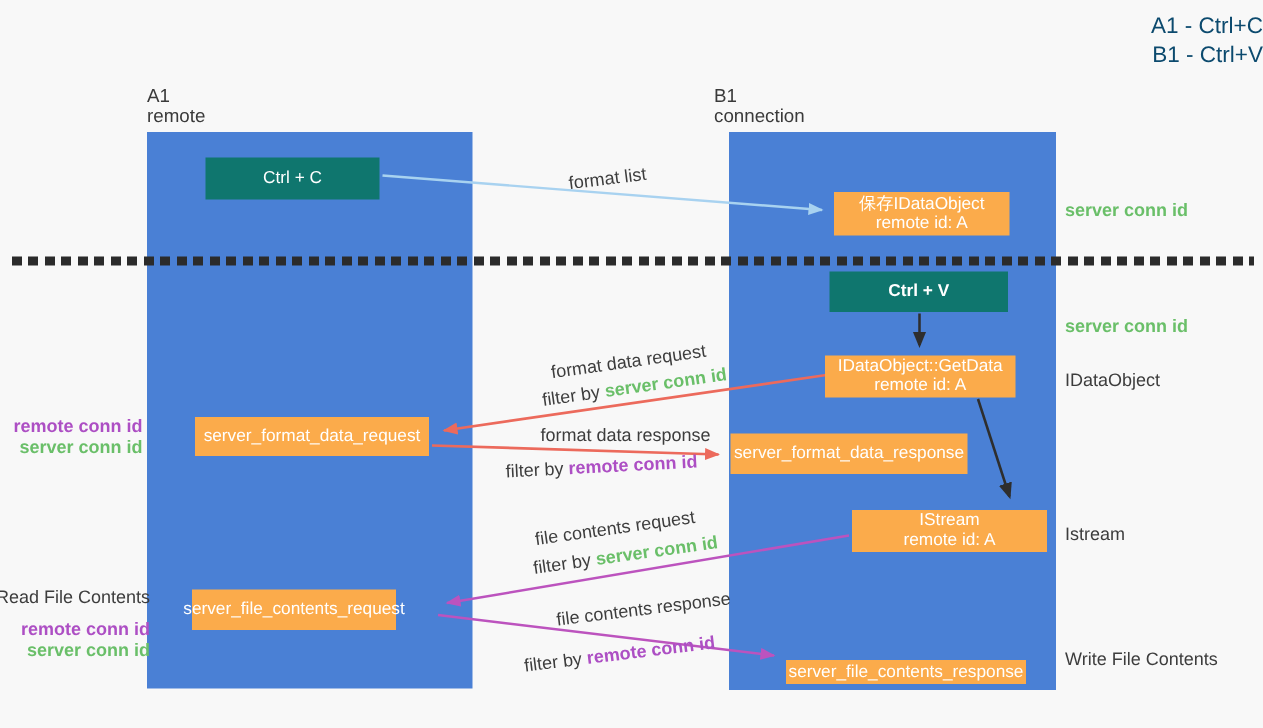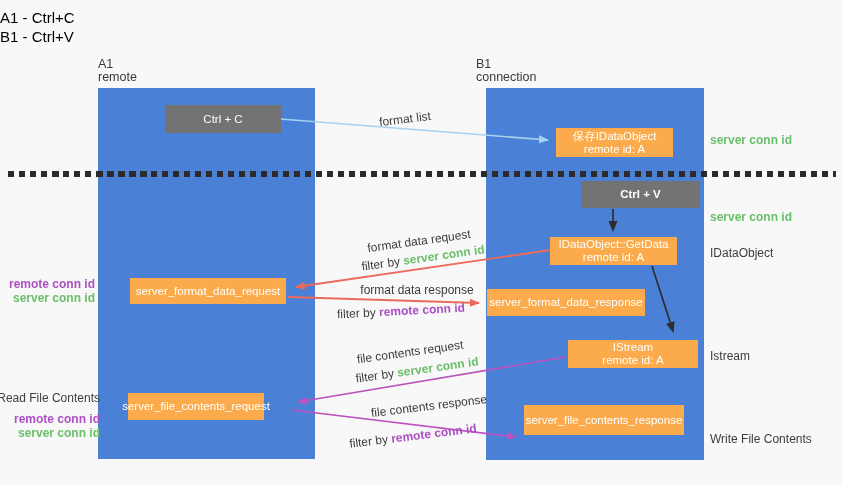--- a/index.html
+++ b/index.html
@@ -10,39 +10,39 @@
   .canvas{
     position:relative;
     width:842px;height:485px;
     background:#f8f8f8;
     overflow:hidden;
     color:#3d3d3d;
   }
   .abs{position:absolute;}
   .title-block{
     left:0;right:0;top:8px;
-    text-align:left;
-    font-size:15px;line-height:19px;color:#000000;
+    text-align:right;
+    font-size:15px;line-height:19px;color:#0c4a6e;
   }
   .lane-header{
     text-align:left;
     font-size:12.5px;line-height:13px;color:#3a3a3a;
   }
   .lane{
     background:#4a80d5;
   }
   .node{
     display:flex;align-items:center;justify-content:center;
     flex-direction:column;
     color:#ffffff;
     font-size:11.5px;line-height:13px;
     text-align:center;
     box-sizing:border-box;
   }
-  .node.green{background:#737373;margin-left:28px;}
+  .node.green{background:#0f766e;}
   .node.orange{background:#fbab4b;}
   .edge-label{
     font-size:12px;line-height:14px;color:#3d3d3d;
     white-space:nowrap;
     transform-origin:center center;
   }
   .center{transform:translate(-50%,-50%);}
   .green-text{color:#6abf69;font-weight:bold;}
   .purple-text{color:#ad4fc4;font-weight:bold;}
   .side-label{
@@ -132,21 +132,21 @@
     <span>IDataObject::GetData</span>
     <span>remote id: A</span>
   </div>
   <div class="abs node orange" style="left:487px;top:289px;width:158px;height:27px;">
     <span>server_format_data_response</span>
   </div>
   <div class="abs node orange" style="left:568px;top:340px;width:130px;height:28px;">
     <span>IStream</span>
     <span>remote id: A</span>
   </div>
-  <div class="abs node orange" style="left:524px;top:405px;width:160px;height:30px;">
+  <div class="abs node orange" style="left:524px;top:440px;width:160px;height:16px;">
     <span>server_file_contents_response</span>
   </div>
 
   <div class="abs edge-label center" style="left:405px;top:119px;transform:translate(-50%,-50%) rotate(-7deg);">format list</div>
 
   <div class="abs edge-label center" style="left:419px;top:241px;transform:translate(-50%,-50%) rotate(-8deg);">format data request</div>
   <div class="abs edge-label center" style="left:423px;top:258px;transform:translate(-50%,-50%) rotate(-8deg);">
     <span>filter by</span>
     <span class="green-text">server conn id</span>
   </div>

